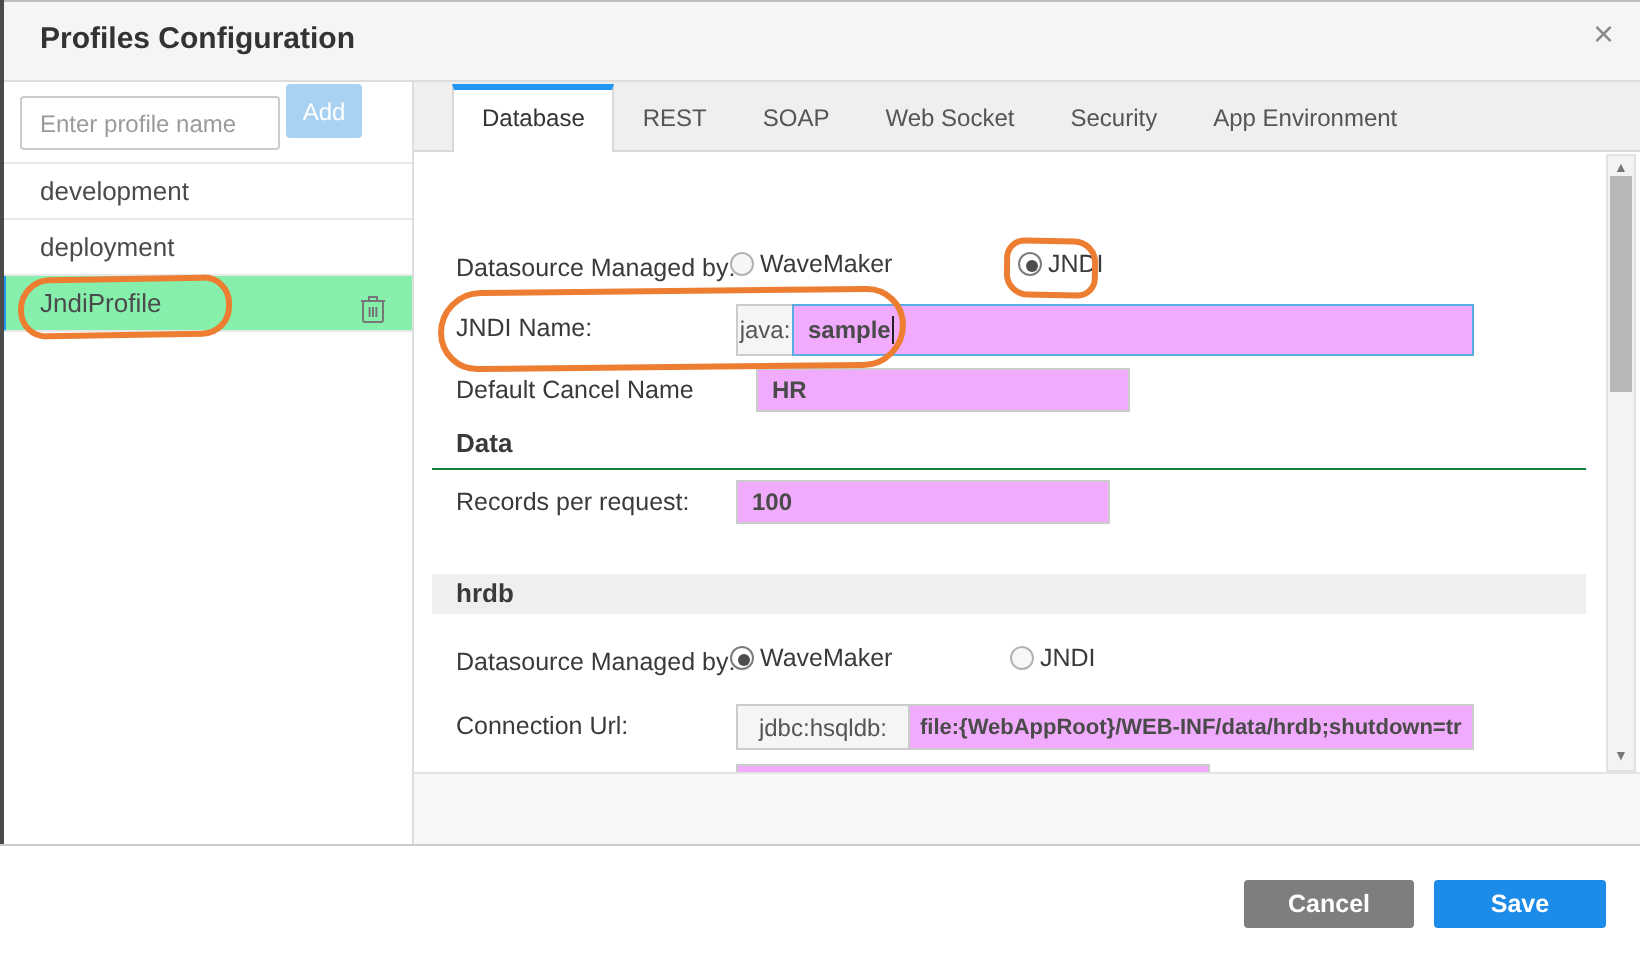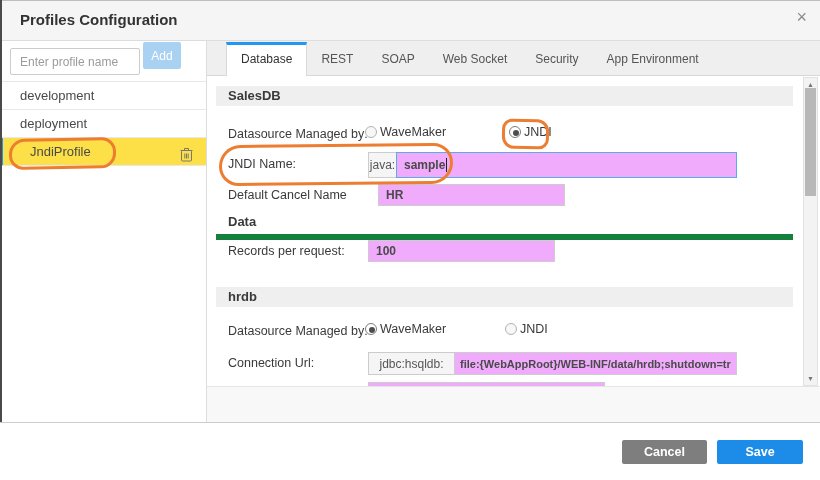--- a/index.html
+++ b/index.html
@@ -18,38 +18,38 @@
   
   .sidebar{position:absolute;left:0;top:41px;width:207px;height:381px;background:#fff;border-right:1px solid #ddd;}
   .profile-input{position:absolute;left:10px;top:7px;width:130px;height:27px;border:1px solid #ccc;border-radius:2px;
        font-size:12px;padding:0 9px;color:#555;font-family:inherit;outline:none;}
   .profile-input::placeholder{color:#9b9b9b;}
   .add-btn{position:absolute;left:143px;top:1px;width:38px;height:27px;background:#a9d1f1;color:#fff;
        font-size:12px;border:none;border-radius:2px;font-family:inherit;}
   .profile-list{position:absolute;left:0;top:40px;width:100%;border-top:1px solid #e8e8e8;}
   .profile-item{height:28px;line-height:27px;padding-left:20px;font-size:13px;color:#4a4a4a;
        border-bottom:1px solid #e8e8e8;position:relative;cursor:pointer;background:#fff;}
-  .profile-item.selected{border-left:3px solid #2196F3;padding-left:27px;background:#fde047;}
+  .profile-item.selected{border-left:3px solid #2196F3;padding-left:17px;background:#86efac;}
   .trash{position:absolute;right:13px;top:6px;cursor:pointer;}
 
   
   .main{position:absolute;left:207px;top:41px;width:613px;height:381px;}
   .tabbar{position:absolute;left:0;top:0;width:613px;height:35px;background:#efefef;border-bottom:1px solid #d8d8d8;
        display:flex;align-items:flex-end;padding-left:19px;}
   .tab{padding:9px 14px;font-size:12px;color:#555;cursor:pointer;white-space:nowrap;}
   .tab.active{background:#fff;border-top:3px solid #2196F3;border-left:1px solid #d8d8d8;border-right:1px solid #d8d8d8;
        margin-bottom:-1px;padding:7px 14px 10px;color:#333;}
 
   .content{position:absolute;left:0;top:35px;width:613px;height:310px;background:#fff;overflow:hidden;}
   .content-footer{position:absolute;left:0;top:345px;width:613px;height:36px;background:#f8f8f8;border-top:1px solid #e5e5e5;}
 
   .section-bar{position:absolute;left:9px;width:577px;height:20px;background:#f0efef;line-height:20px;
        padding-left:12px;font-size:13px;font-weight:700;color:#3a3a3a;}
   .sub-head{position:absolute;left:9px;top:138px;width:577px;padding-left:12px;padding-bottom:5px;
-       font-size:13px;font-weight:700;color:#3a3a3a;border-bottom:6px solid #15803d;}
+       font-size:13px;font-weight:700;color:#3a3a3a;border-bottom:1px solid #15803d;}
 
   .flabel{position:absolute;left:21px;font-size:12.5px;color:#3a3a3a;white-space:nowrap;}
 
   .radio-opt{position:absolute;display:flex;align-items:center;font-size:12.5px;color:#3a3a3a;cursor:pointer;text-align:right;}
   .rcircle{display:inline-block;width:12px;height:12px;border-radius:50%;border:1px solid #b3b3b3;background:#f7f7f7;
        margin-right:3px;position:relative;}
   .radio-opt.selected .rcircle{border-color:#7c7c7c;background:#fff;}
   .radio-opt.selected .rcircle::after{content:"";position:absolute;left:3px;top:3px;width:6px;height:6px;border-radius:50%;background:#4d4d4d;}
 
   .tb{position:absolute;border:1px solid #ccc;font-size:12px;color:#4a4a4a;padding:0 7px;background:#f0abfc;
@@ -118,21 +118,20 @@
     <div class="tab active">Database</div>
     <div class="tab">REST</div>
     <div class="tab">SOAP</div>
     <div class="tab">Web Socket</div>
     <div class="tab">Security</div>
     <div class="tab">App Environment</div>
   </div>
 
   <div class="content">
 
-    <div class="section-bar" style="top:10px;">SalesDB</div>
 
     <div class="flabel" style="top:51px;">Datasource Managed by:</div>
     <div class="radio-opt" style="left:158px;top:49px;">
       <span class="rcircle"></span>
       <span>WaveMaker</span>
     </div>
     <div class="radio-opt selected" style="left:302px;top:49px;">
       <span class="rcircle"></span>
       <span>JNDI</span>
     </div>

